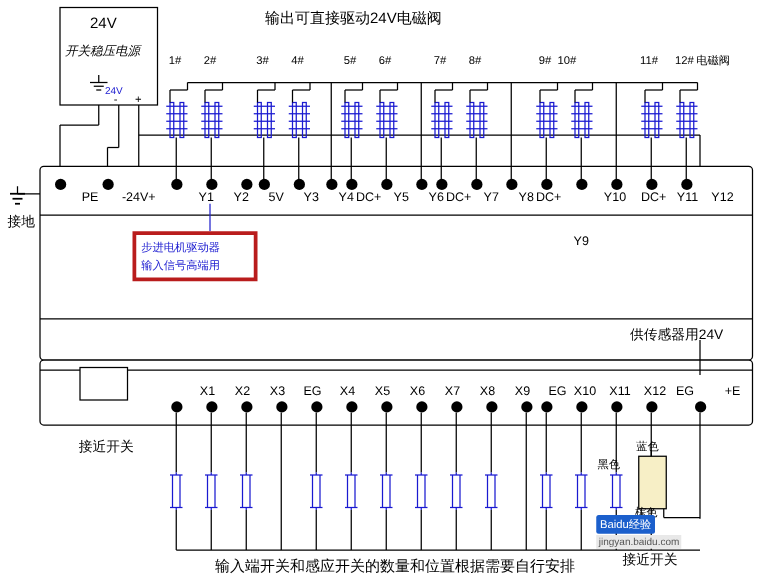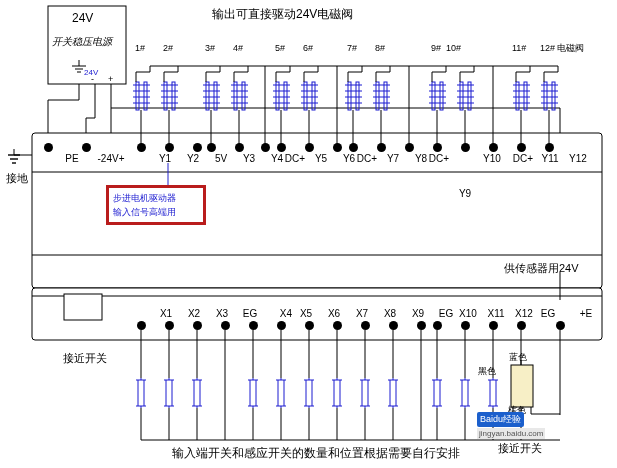--- a/index.html
+++ b/index.html
@@ -446,21 +446,21 @@
   <div class="term" style="left:165px;top:321px;"></div>
   <div class="term-lbl" style="left:156px;top:308px;width:28px;">X2</div>
 
   <div class="term" style="left:193px;top:321px;"></div>
   <div class="term-lbl" style="left:184px;top:308px;width:28px;">X3</div>
 
   <div class="term" style="left:221px;top:321px;"></div>
   <div class="term-lbl" style="left:212px;top:308px;width:28px;">EG</div>
 
   <div class="term" style="left:249px;top:321px;"></div>
-  <div class="term-lbl" style="left:240px;top:308px;width:28px;text-align:right;">X4</div>
+  <div class="term-lbl" style="left:240px;top:308px;width:28px;">X4</div>
 
   <div class="term" style="left:277px;top:321px;"></div>
   <div class="term-lbl" style="left:268px;top:308px;width:28px;">X5</div>
 
   <div class="term" style="left:305px;top:321px;"></div>
   <div class="term-lbl" style="left:296px;top:308px;width:28px;">X6</div>
 
   <div class="term" style="left:333px;top:321px;"></div>
   <div class="term-lbl" style="left:324px;top:308px;width:28px;">X7</div>
 

